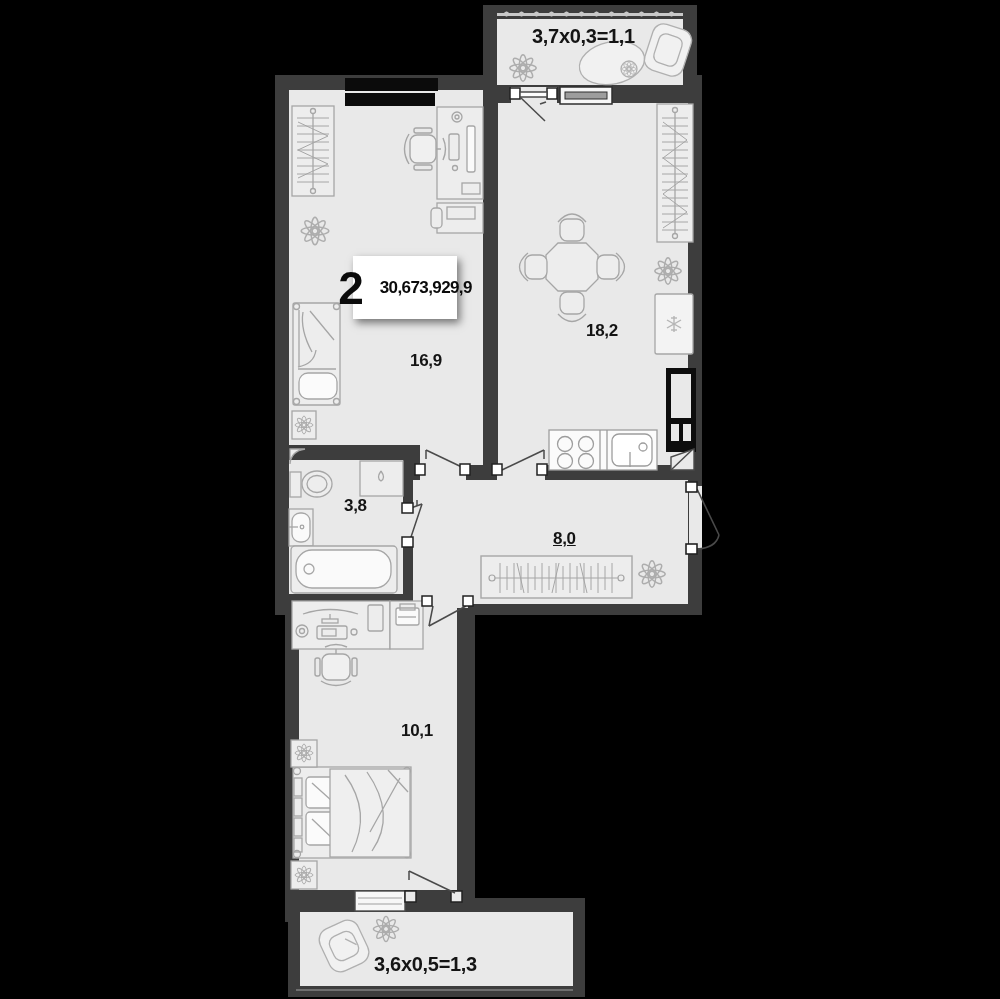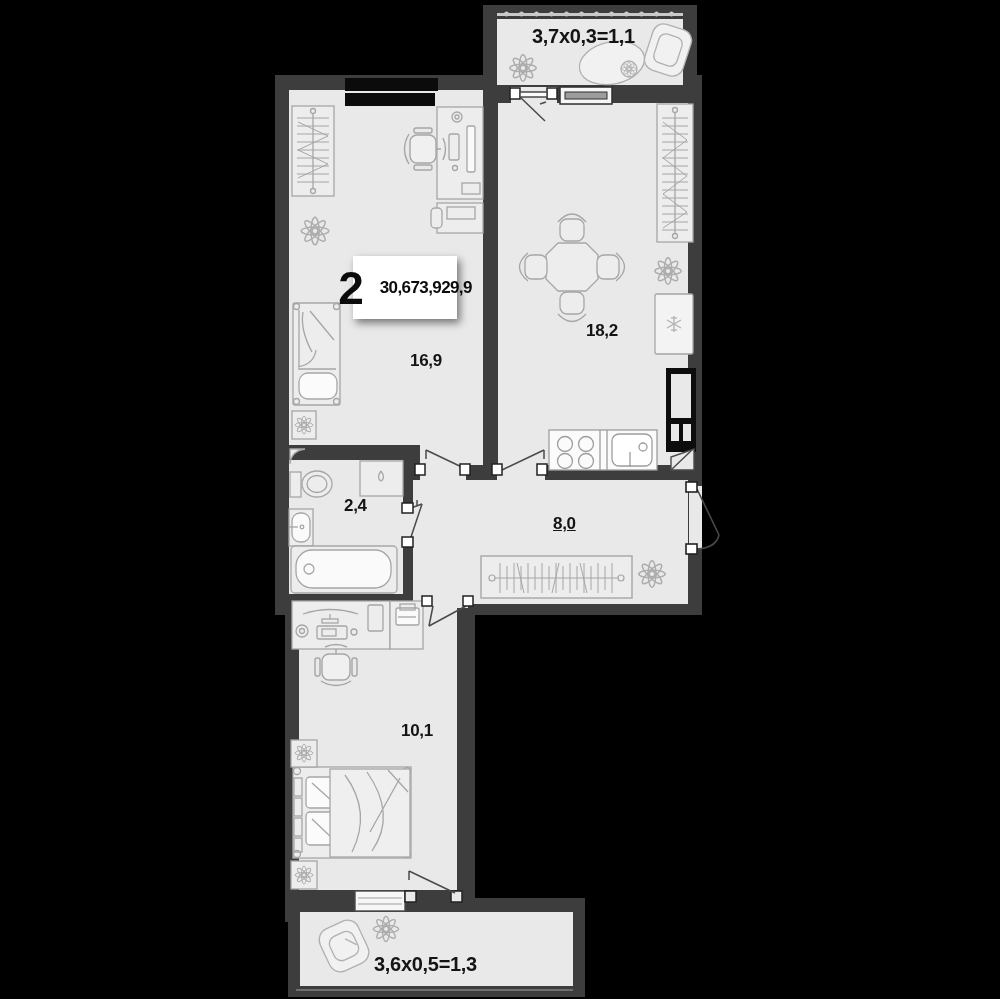--- a/index.html
+++ b/index.html
@@ -367,22 +367,22 @@
       <rect x="405" y="891" width="11" height="11" fill="#e9e9e9" stroke="#222"></rect>
       <rect x="451" y="891" width="11" height="11" fill="#e9e9e9" stroke="#222"></rect>
       <line x1="409" y1="871" x2="455" y2="893"></line>
       <line x1="409" y1="871" x2="409" y2="880"></line>
     </g>
   </svg>
 
   <div class="label small" style="left:532px;top:25px;">3,7x0,3=1,1</div>
   <div class="label" style="left:392px;top:351px;margin-left:18px;">16,9</div>
   <div class="label" style="left:586px;top:321px;">18,2</div>
-  <div class="label" style="left:344px;top:496px;">2,4</div>
-  <div class="label" style="left:553px;top:514px;text-decoration:underline;">8,0</div>
+  <div class="label" style="left:344px;top:496px;">3,8</div>
+  <div class="label" style="left:553px;top:529px;text-decoration:underline;">8,0</div>
   <div class="label" style="left:401px;top:721px;">10,1</div>
   <div class="label small" style="left:374px;top:953px;">3,6x0,5=1,3</div>
 
   <div class="badge">
     <div class="num">2</div>
     <div class="div"></div>
     <div class="areas">
       <span>30,6</span>
       <span>73,9</span>
       <span>29,9</span>

